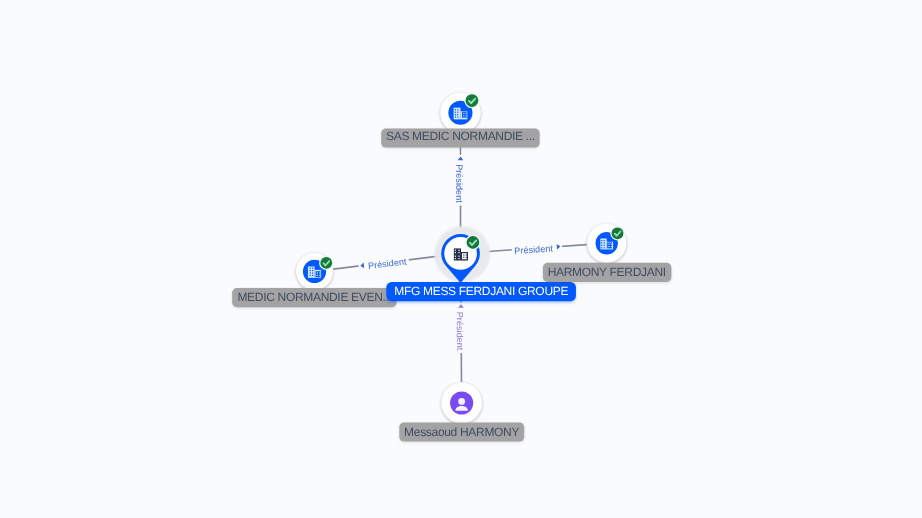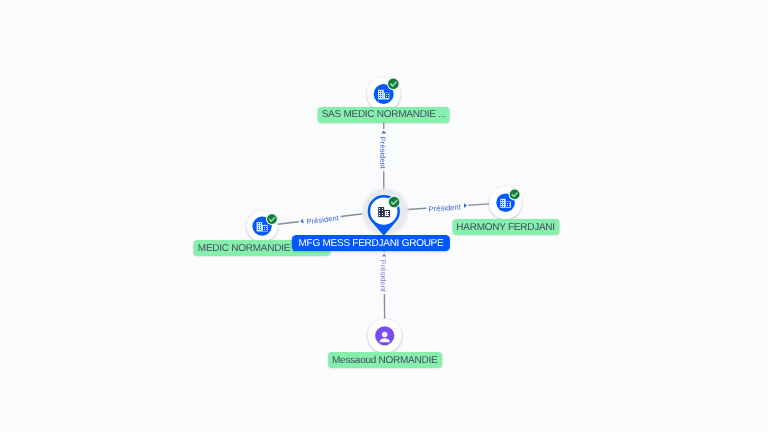--- a/index.html
+++ b/index.html
@@ -5,21 +5,21 @@
   html,body{margin:0;padding:0;}
   body{width:768px;height:432px;overflow:hidden;background:#fafbfd;
        font-family:"Liberation Sans",sans-serif;-webkit-font-smoothing:antialiased;text-rendering:geometricPrecision;}
   #stage{position:relative;width:768px;height:432px;background:#fafbfd;}
   svg.layer{position:absolute;left:0;top:0;width:768px;height:432px;overflow:visible;
      transform:translateZ(0);backface-visibility:hidden;}
   svg text{-webkit-font-smoothing:antialiased;}
   .nodelabel{position:absolute;transform-style:preserve-3d;white-space:nowrap;font-size:10px;line-height:11px;
      letter-spacing:-0.26px;padding:2.4px 5.5px 2.5px 5.5px;border-radius:4px;
      transform:translate3d(-50%,0,0);backface-visibility:hidden;}
-  .nodelabel.plain{background:#86efac;padding-left:4.3px;padding-right:4.3px;color:#444a63;box-shadow:0 1px 2px rgba(60,64,84,0.10),0 0 0 0.5px rgba(60,64,84,0.03);}
+  .nodelabel.plain{background:#a3a3a3;padding-left:4.3px;padding-right:4.3px;color:#444a63;box-shadow:0 1px 2px rgba(60,64,84,0.10),0 0 0 0.5px rgba(60,64,84,0.03);}
   .nodelabel.sel{background:#0259fb;color:#ffffff;padding-left:6.6px;padding-right:6.6px;border-radius:4.5px;box-shadow:0 1px 2px rgba(2,89,251,0.28);}
 </style>
 </head>
 <body>
 
 <div id="stage">
   <svg class="layer" id="edges">
       <g>
         <line x1="383.7858361826302" y1="194.6000060425831" x2="383.71467576257595" y2="111.19999373901028" stroke="#858b9e" stroke-width="1.35"></line>
         <g transform="translate(383.7502559726031,152.8999998907967) rotate(89.95111282797875)">
@@ -191,17 +191,17 @@
         <circle cx="384.7" cy="335.8" r="9.65" fill="#7b4bf2"></circle>
         <g transform="translate(377.09999999999997,328.4) scale(0.6333333333333333)">
           <circle cx="12" cy="9.6" r="4.45" fill="#f4f2fe"></circle>
           <path d="M3.8 21.8c0-4.1 3.7-6.2 8.2-6.2s8.2 2.1 8.2 6.2z" fill="#f4f2fe"></path>
         </g>
       </g>
     </svg>
   <div id="labels">
       <div class="nodelabel plain" style="left: 383.7px; top: 106.8px;">SAS MEDIC NORMANDIE ...</div>
       <div class="nodelabel plain" style="left: 262.1px; top: 240.2px;">MEDIC NORMANDIE EVEN...</div>
-      <div class="nodelabel sel" style="left: 371px; top: 235.2px;">MFG MESS FERDJANI GROUPE</div>
+      <div class="nodelabel sel" style="left: 401px; top: 235.2px;">MFG MESS FERDJANI GROUPE</div>
       <div class="nodelabel plain" style="left: 505.6px; top: 219.3px;">HARMONY FERDJANI</div>
-      <div class="nodelabel plain" style="left: 384.7px; top: 352.3px;">Messaoud NORMANDIE</div>
+      <div class="nodelabel plain" style="left: 384.7px; top: 352.3px;">Messaoud HARMONY</div>
     </div>
 </div>
 
 </body></html>

